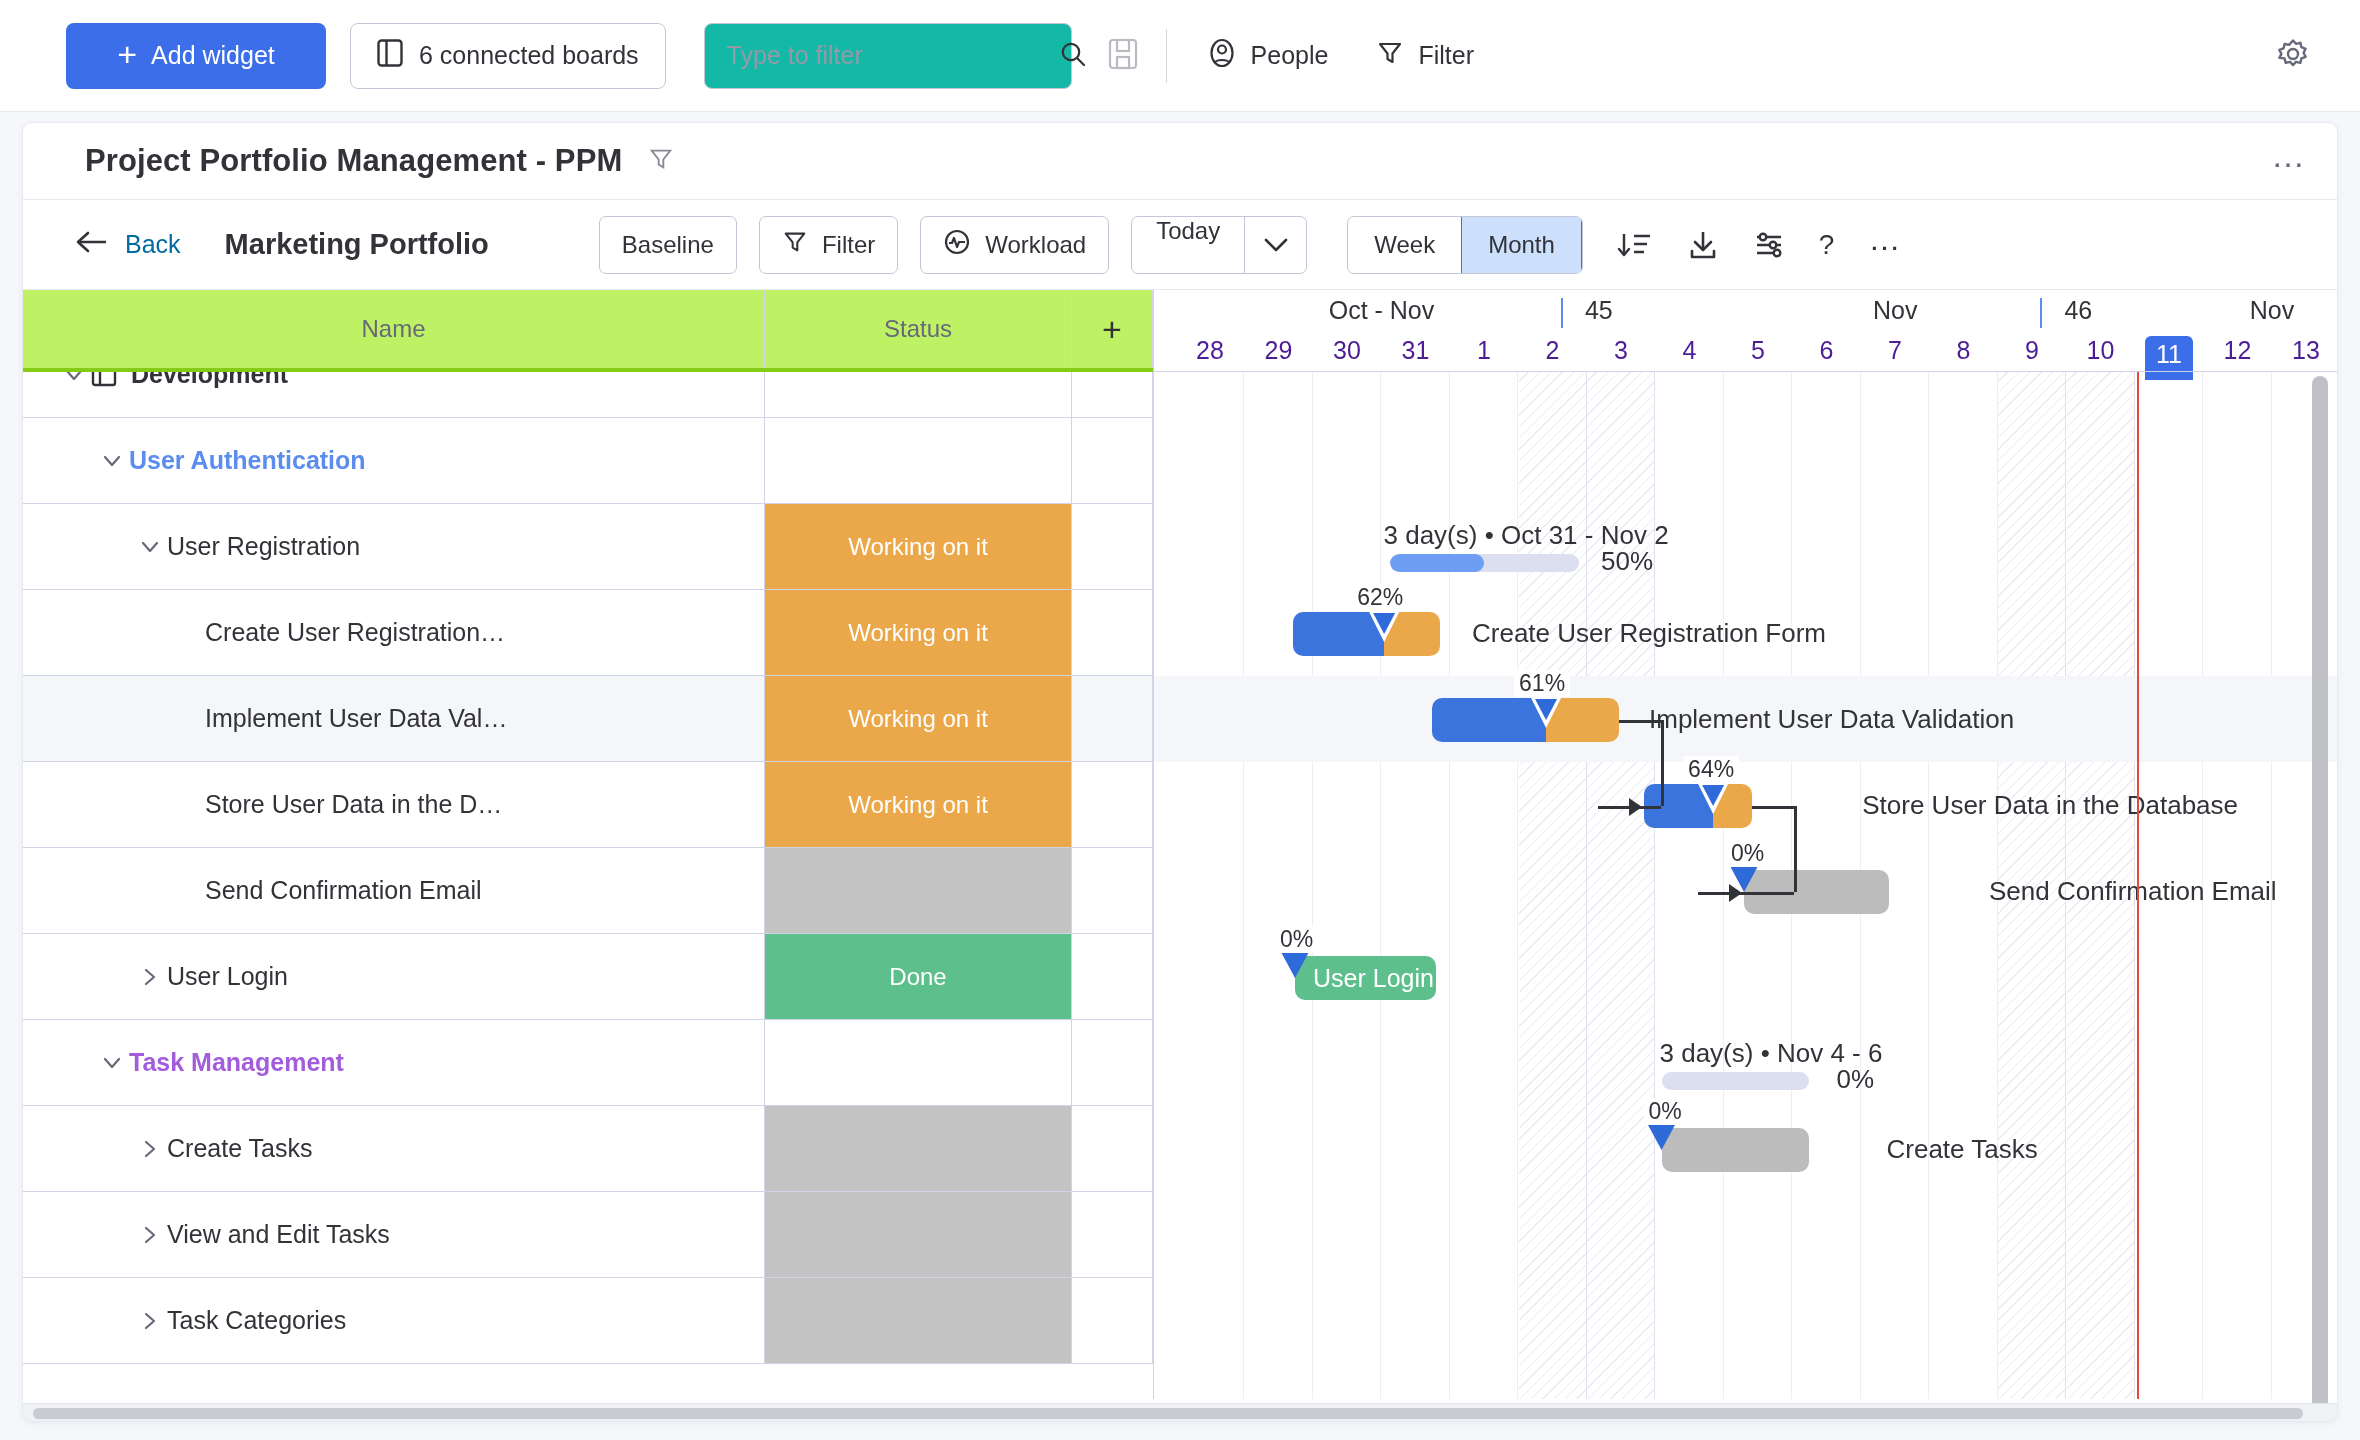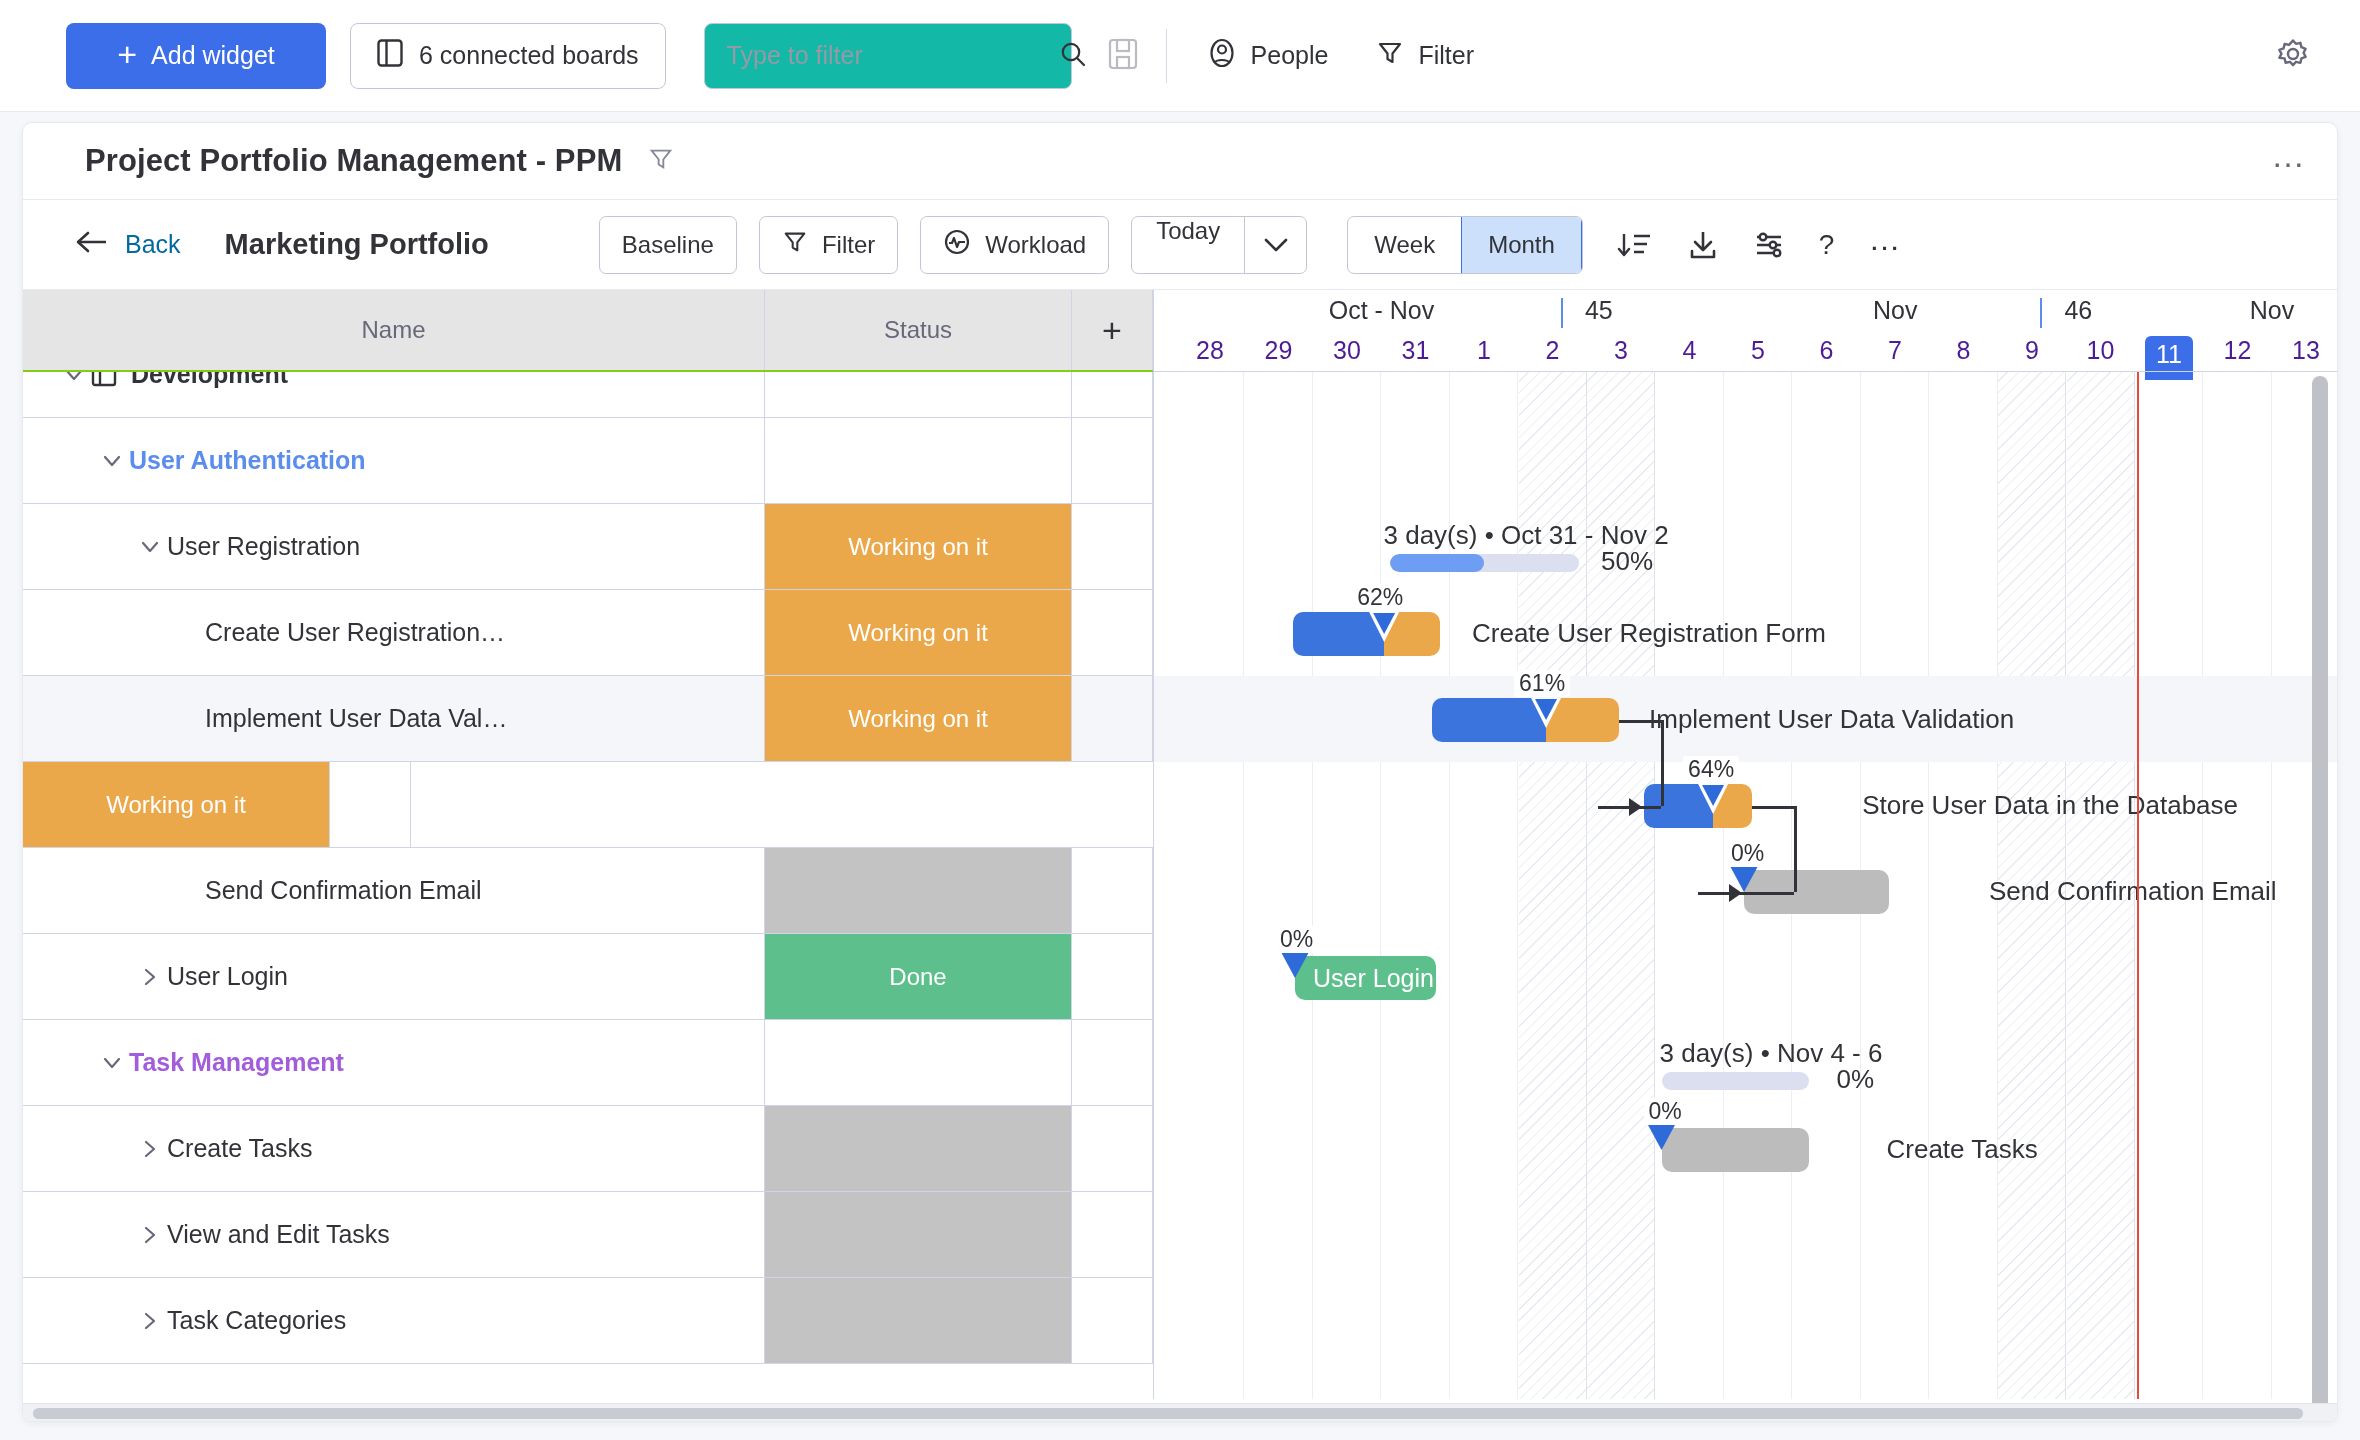--- a/index.html
+++ b/index.html
@@ -105,21 +105,21 @@
   }
   .zoom-opt { padding: 0 26px; display: flex; align-items: center; font-size: 24px; cursor: pointer; }
   .zoom-opt.active { background: #cce0fc; border-left: 1px solid #3b6ee8; border-right: 1px solid #3b6ee8; }
   .ticon { margin-left: 34px; cursor: pointer; display: flex; align-items: center; }
   #more-icon { font-size: 32px; letter-spacing: 2px; color: #323338; line-height: .6; padding-bottom: 10px; }
 
   
   #grid-wrap { position: relative; height: 1110px; border-top: 1px solid #e6e9ef; }
   #col-head {
     position: absolute; top: 0; left: 0; width: 1130px; height: 82px;
-    background: #e5e5e5; border-bottom: 2px solid #84cc16; display: flex; z-index: 5;
+    background: #bef264; border-bottom: 4px solid #84cc16; display: flex; z-index: 5;
   }
   .ch {
     display: flex; align-items: center; justify-content: center;
     font-size: 24px; color: #676879; border-right: 1px solid #d0d4e4; height: 100%;
   }
   #ch-name { width: 742px; }
   #ch-status { width: 307px; }
   #ch-plus {
     width: 81px; display: flex; align-items: center; justify-content: center;
     font-size: 34px; color: #323338; cursor: pointer; font-weight: 300;
@@ -464,20 +464,24 @@
         </div>
         <div class="row alt">
           <div class="cell-name" style="padding-left:148px">
             <span class="chev"></span>
             <span class="">Implement User Data Val…</span>
           </div>
           <div class="cell-status" style="background:#eaa84b">Working on it</div>
           <div class="cell-pad"></div>
         </div>
         <div class="row">
+          <div class="cell-name" style="padding-left:148px">
+            <span class="chev"></span>
+            <span class="">Store User Data in the D…</span>
+          </div>
           <div class="cell-status" style="background:#eaa84b">Working on it</div>
           <div class="cell-pad"></div>
         </div>
         <div class="row">
           <div class="cell-name" style="padding-left:148px">
             <span class="chev"></span>
             <span class="">Send Confirmation Email</span>
           </div>
           <div class="cell-status" style="background:#c3c3c3"></div>
           <div class="cell-pad"></div>

